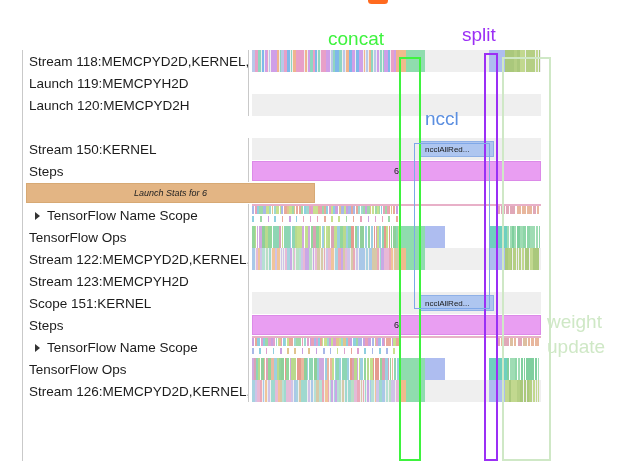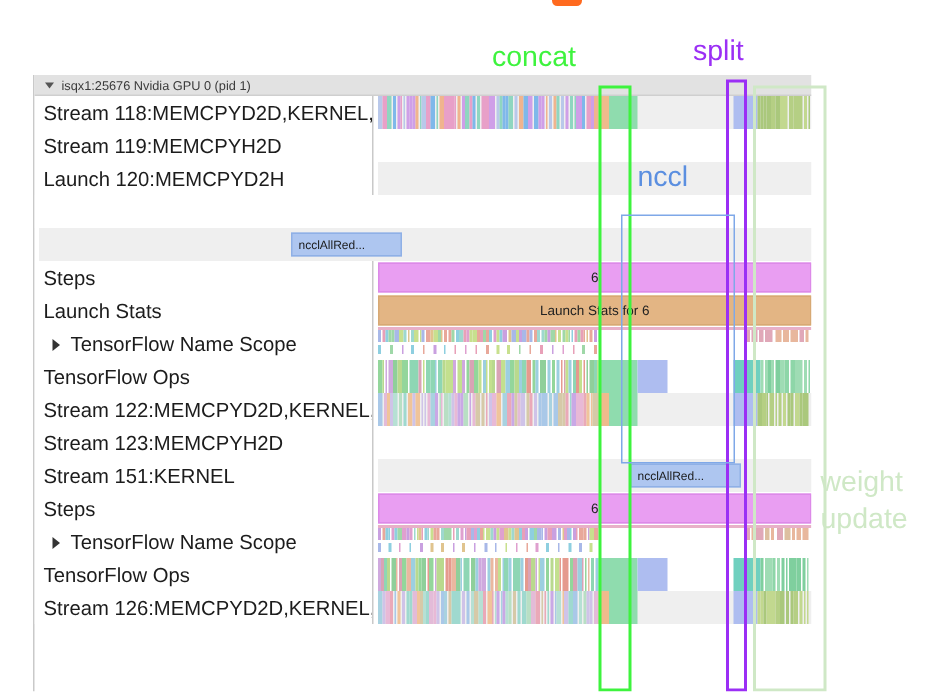--- a/index.html
+++ b/index.html
@@ -88,21 +88,21 @@
   .steps-bar {
     position: absolute; top: 1px; height: 20px;
     background: #e99ef2; border: 1px solid #dc8ae8;
     display: flex; align-items: center; justify-content: center;
     font-size: 9px; color: #222;
   }
   .launch-bar {
     position: absolute; top: 1px; height: 20px;
     background: #e3b584; border: 1px solid #d7a974;
     display: flex; align-items: center; justify-content: center;
-    font-size: 9px; color: #222;
+    font-size: 9px; color: #222; font-style: italic;
   }
   .nccl-bar {
     position: absolute; top: 3px; height: 16px;
     background: #aec6f0; border: 1px solid #8fb0e6;
     display: flex; align-items: center;
     padding-left: 4px; font-size: 8px; color: #1a1a1a;
     white-space: nowrap; overflow: hidden;
   }
   .stripes { position: absolute; top: 0; height: 100%; }
 
@@ -132,24 +132,20 @@
 
   <div class="orange-tick"></div>
 
   <div class="anno" id="anno-concat">concat</div>
   <div class="anno" id="anno-split">split</div>
   <div class="anno" id="anno-nccl">nccl</div>
   <div class="anno" id="anno-weight">weight
 update</div>
 
   <div id="panel">
-      <div class="group-head">
-        <span class="tri"></span>
-        <span>isqx1:25676 Nvidia GPU 0 (pid 1)</span>
-      </div>
       <div class="row shade">
         <div class="lbl">
           <span>Stream 118:MEMCPYD2D,KERNEL,ME</span>
         </div>
         <div class="track">
           <div class="stripes" style="left: 3px; width: 2.7px; background: rgb(185, 200, 234); top: 0%; height: 100%;"></div>
           <div class="stripes" style="left: 6px; width: 3px; background: rgb(232, 160, 200); top: 0%; height: 100%;"></div>
           <div class="stripes" style="left: 9.3px; width: 2.9px; background: rgb(143, 214, 192); top: 0%; height: 100%;"></div>
           <div class="stripes" style="left: 12.5px; width: 2.7px; background: rgb(127, 184, 234); top: 0%; height: 100%;"></div>
           <div class="stripes" style="left: 15.5px; width: 2.3px; background: rgb(207, 159, 232); top: 0%; height: 100%;"></div>
@@ -220,50 +216,50 @@
           <div class="stripes" style="left: 273.3px; width: 2.9px; background: rgb(194, 216, 143); top: 0%; height: 100%;"></div>
           <div class="stripes" style="left: 276.6px; width: 3.2px; background: rgb(181, 207, 132); top: 0%; height: 100%;"></div>
           <div class="stripes" style="left: 280.2px; width: 2.6px; background: rgb(181, 207, 132); top: 0%; height: 100%;"></div>
           <div class="stripes" style="left: 283.3px; width: 2.9px; background: rgb(181, 207, 132); top: 0%; height: 100%;"></div>
           <div class="stripes" style="left: 286.6px; width: 2.6px; background: rgb(194, 216, 143); top: 0%; height: 100%;"></div>
           <div class="stripes" style="left: 289.6px; width: 0.4px; background: rgb(170, 200, 124); top: 0%; height: 100%;"></div>
         </div>
       </div>
       <div class="row">
         <div class="lbl">
-          <span>Stream 119:MEMCPYH2D</span>
+          <span>Launch 119:MEMCPYH2D</span>
         </div>
         <div class="track"></div>
       </div>
       <div class="row shade">
         <div class="lbl">
           <span>Launch 120:MEMCPYD2H</span>
         </div>
         <div class="track"></div>
       </div>
       <div class="row">
         <div class="track"></div>
       </div>
       <div class="row shade">
+        <div class="lbl">
+          <span>Stream 150:KERNEL</span>
+        </div>
         <div class="track">
           <div class="nccl-bar" style="left: 171px; width: 74px;">ncclAllRed...</div>
         </div>
       </div>
       <div class="row">
         <div class="lbl">
           <span>Steps</span>
         </div>
         <div class="track">
           <div class="steps-bar" style="left: 3px; width: 289px;">6</div>
         </div>
       </div>
       <div class="row">
-        <div class="lbl">
-          <span>Launch Stats</span>
-        </div>
         <div class="track">
           <div class="launch-bar" style="left: 3px; width: 289px;">Launch Stats for 6</div>
         </div>
       </div>
       <div class="row">
         <div class="lbl indent">
           <span class="tri2"></span>
           <span>TensorFlow Name Scope</span>
         </div>
         <div class="track">
@@ -524,21 +520,21 @@
         </div>
       </div>
       <div class="row">
         <div class="lbl">
           <span>Stream 123:MEMCPYH2D</span>
         </div>
         <div class="track"></div>
       </div>
       <div class="row shade">
         <div class="lbl">
-          <span>Stream 151:KERNEL</span>
+          <span>Scope 151:KERNEL</span>
         </div>
         <div class="track">
           <div class="nccl-bar" style="left: 171px; width: 74px;">ncclAllRed...</div>
         </div>
       </div>
       <div class="row">
         <div class="lbl">
           <span>Steps</span>
         </div>
         <div class="track">

